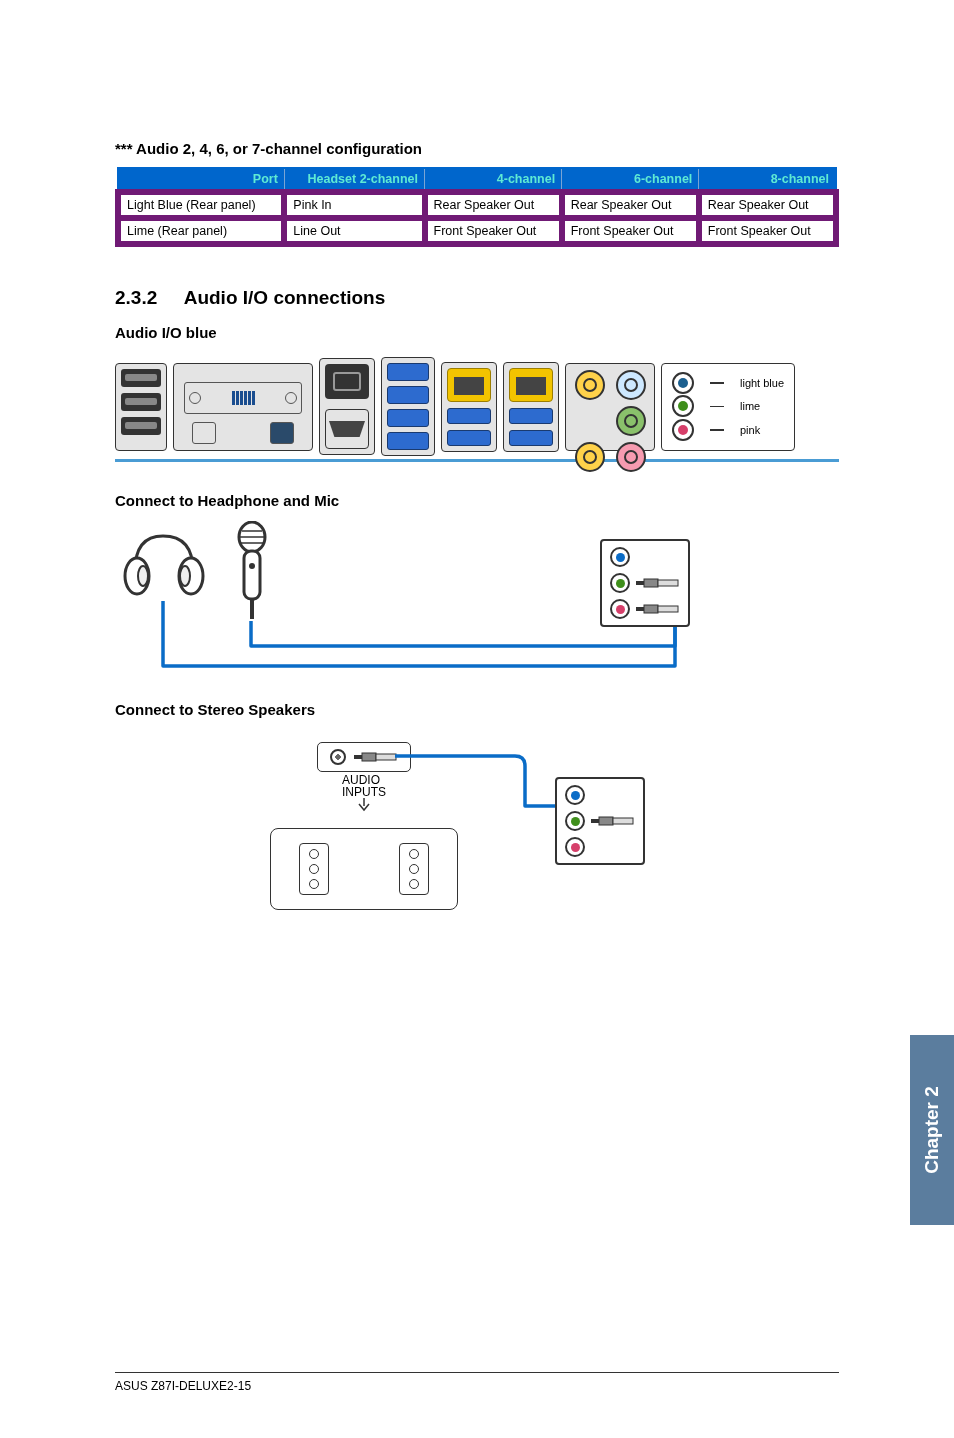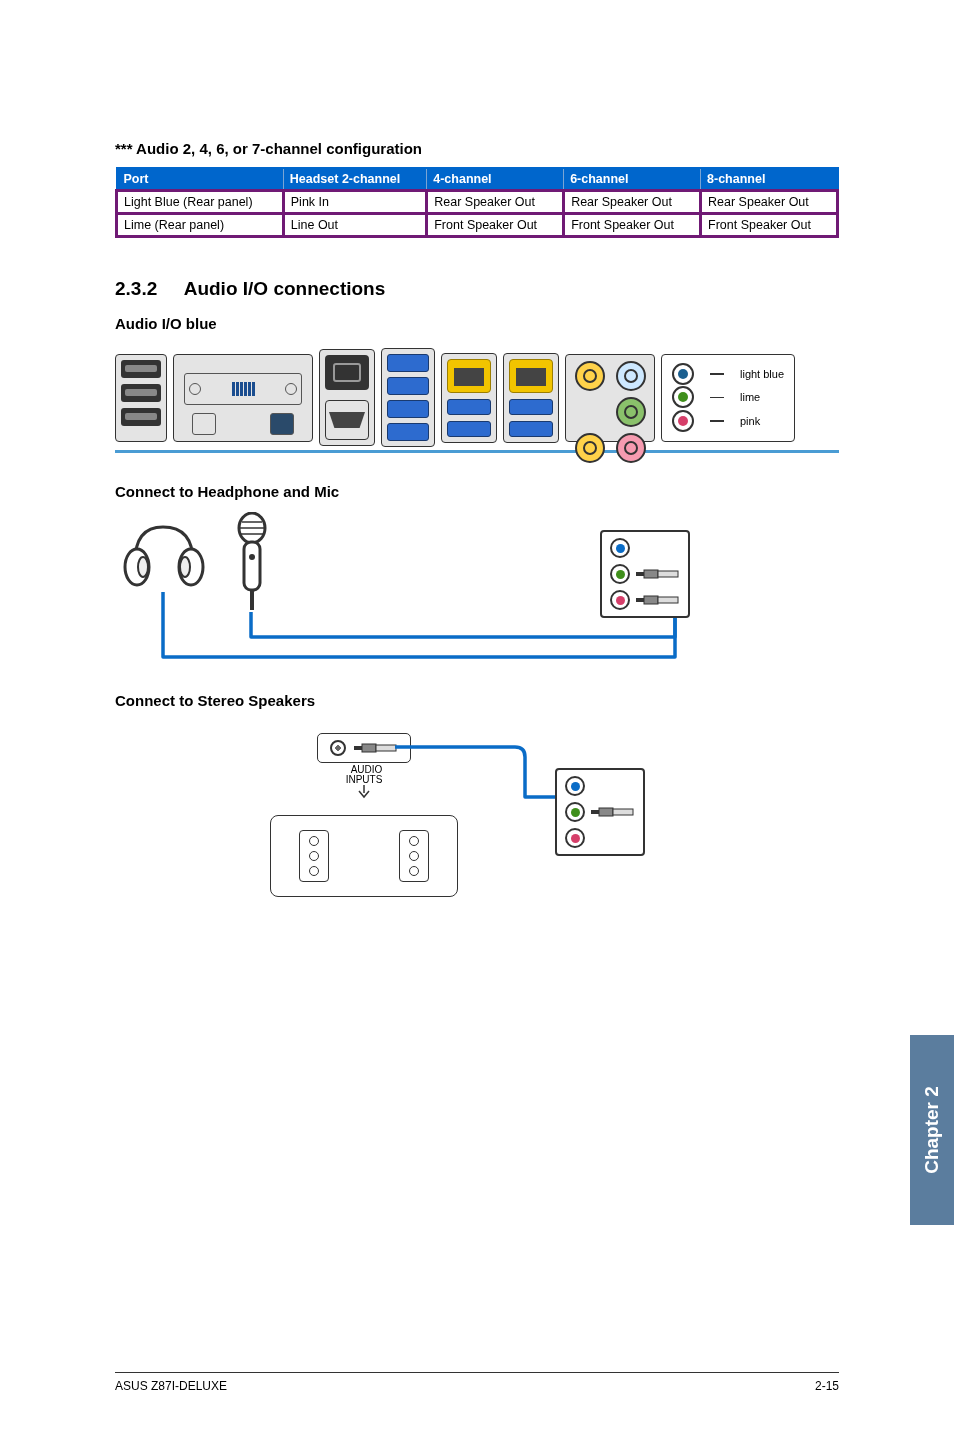--- a/index.html
+++ b/index.html
@@ -14,29 +14,29 @@
 .bold { font-weight: bold; }
 .title-small { font-size: 15px; margin-bottom: 10px; }
 .audio-table {
   border-collapse: collapse;
   width: 100%;
   border: 2px solid #0066cc;
   font-size: 12.5px;
 }
 .audio-table th {
   background: #0066cc;
-  color: #ffffff;
+  color: #5eead4;
   font-weight: bold;
   padding: 3px 6px;
   border: 1px solid #7aa4d4;
-  text-align: left;
+  text-align: right;
 }
 .audio-table td {
   padding: 3px 6px;
-  border: 3px solid #701a75;
+  border: 6px solid #701a75;
   text-align: left;
   vertical-align: middle;
 }
 .section-title { font-size: 19px; font-weight: bold; margin: 40px 0 15px 0; }
 .sub-title { font-size: 15px; font-weight: bold; margin-bottom: 10px; }
 .io-figure {
   border-bottom: 3px solid #4a9cd4;
   padding: 6px 0 3px 0;
   display: flex;
   gap: 6px;
@@ -95,29 +95,29 @@
 .mi-lime .jd{background:#3f8f1b;}
 .mi-pink .jd{background:#d63f6a;}
 .jd{width:9px;height:9px;border-radius:50%;}
 .plug-tip{display:flex;align-items:center;}
 .plug-tip svg{display:block;}
 
 .stereo-figure{margin-top:14px;position:relative;height:200px;}
 .amp-box{position:absolute;left:155px;top:10px;display:flex;flex-direction:column;align-items:center;}
 .amp-top{display:flex;align-items:center;gap:8px;border:1.5px solid #333;border-radius:5px;padding:6px 12px;}
 .amp-knob{width:16px;height:16px;border-radius:50%;border:2px solid #333;background:radial-gradient(circle at 50% 50%, #666 0 30%, transparent 31%);} 
-.amp-label{font-size:10px;text-align:right;line-height:1;margin-top:2px;}
+.amp-label{font-size:12px;text-align:left;line-height:1;margin-top:2px;}
 .speakers-box{border:1.5px solid #333;border-radius:8px;padding:14px 28px;display:flex;gap:70px;margin-top:16px;}
 .speaker{width:30px;height:52px;border:1.5px solid #333;border-radius:4px;display:flex;flex-direction:column;align-items:center;justify-content:space-around;padding:3px 0;}
 .spk-circle{width:10px;height:10px;border-radius:50%;border:1.5px solid #333;}
 
 .chapter-tab{position:absolute;right:0;top:1035px;width:44px;height:190px;background:#5b7d9e;color:#fff;display:flex;align-items:center;justify-content:center;}
 .chapter-tab span{transform:rotate(-90deg);white-space:nowrap;font-weight:bold;font-size:19px;}
 
-.footer{position:absolute;bottom:45px;left:115px;right:115px;border-top:1px solid #333;padding-top:6px;display:flex;justify-content:space-between;font-size:12px;}
+.footer{position:absolute;bottom:45px;left:115px;right:115px;border-top:1px solid #333;padding-top:6px;display:flex;justify-content:flex-start;font-size:12px;}
 </style>
 </head>
 <body>
 
 <div class="bold title-small">*** Audio 2, 4, 6, or 7-channel configuration</div>
 
 <table class="audio-table">
   <thead>
     <tr>
       <th>Port</th>

